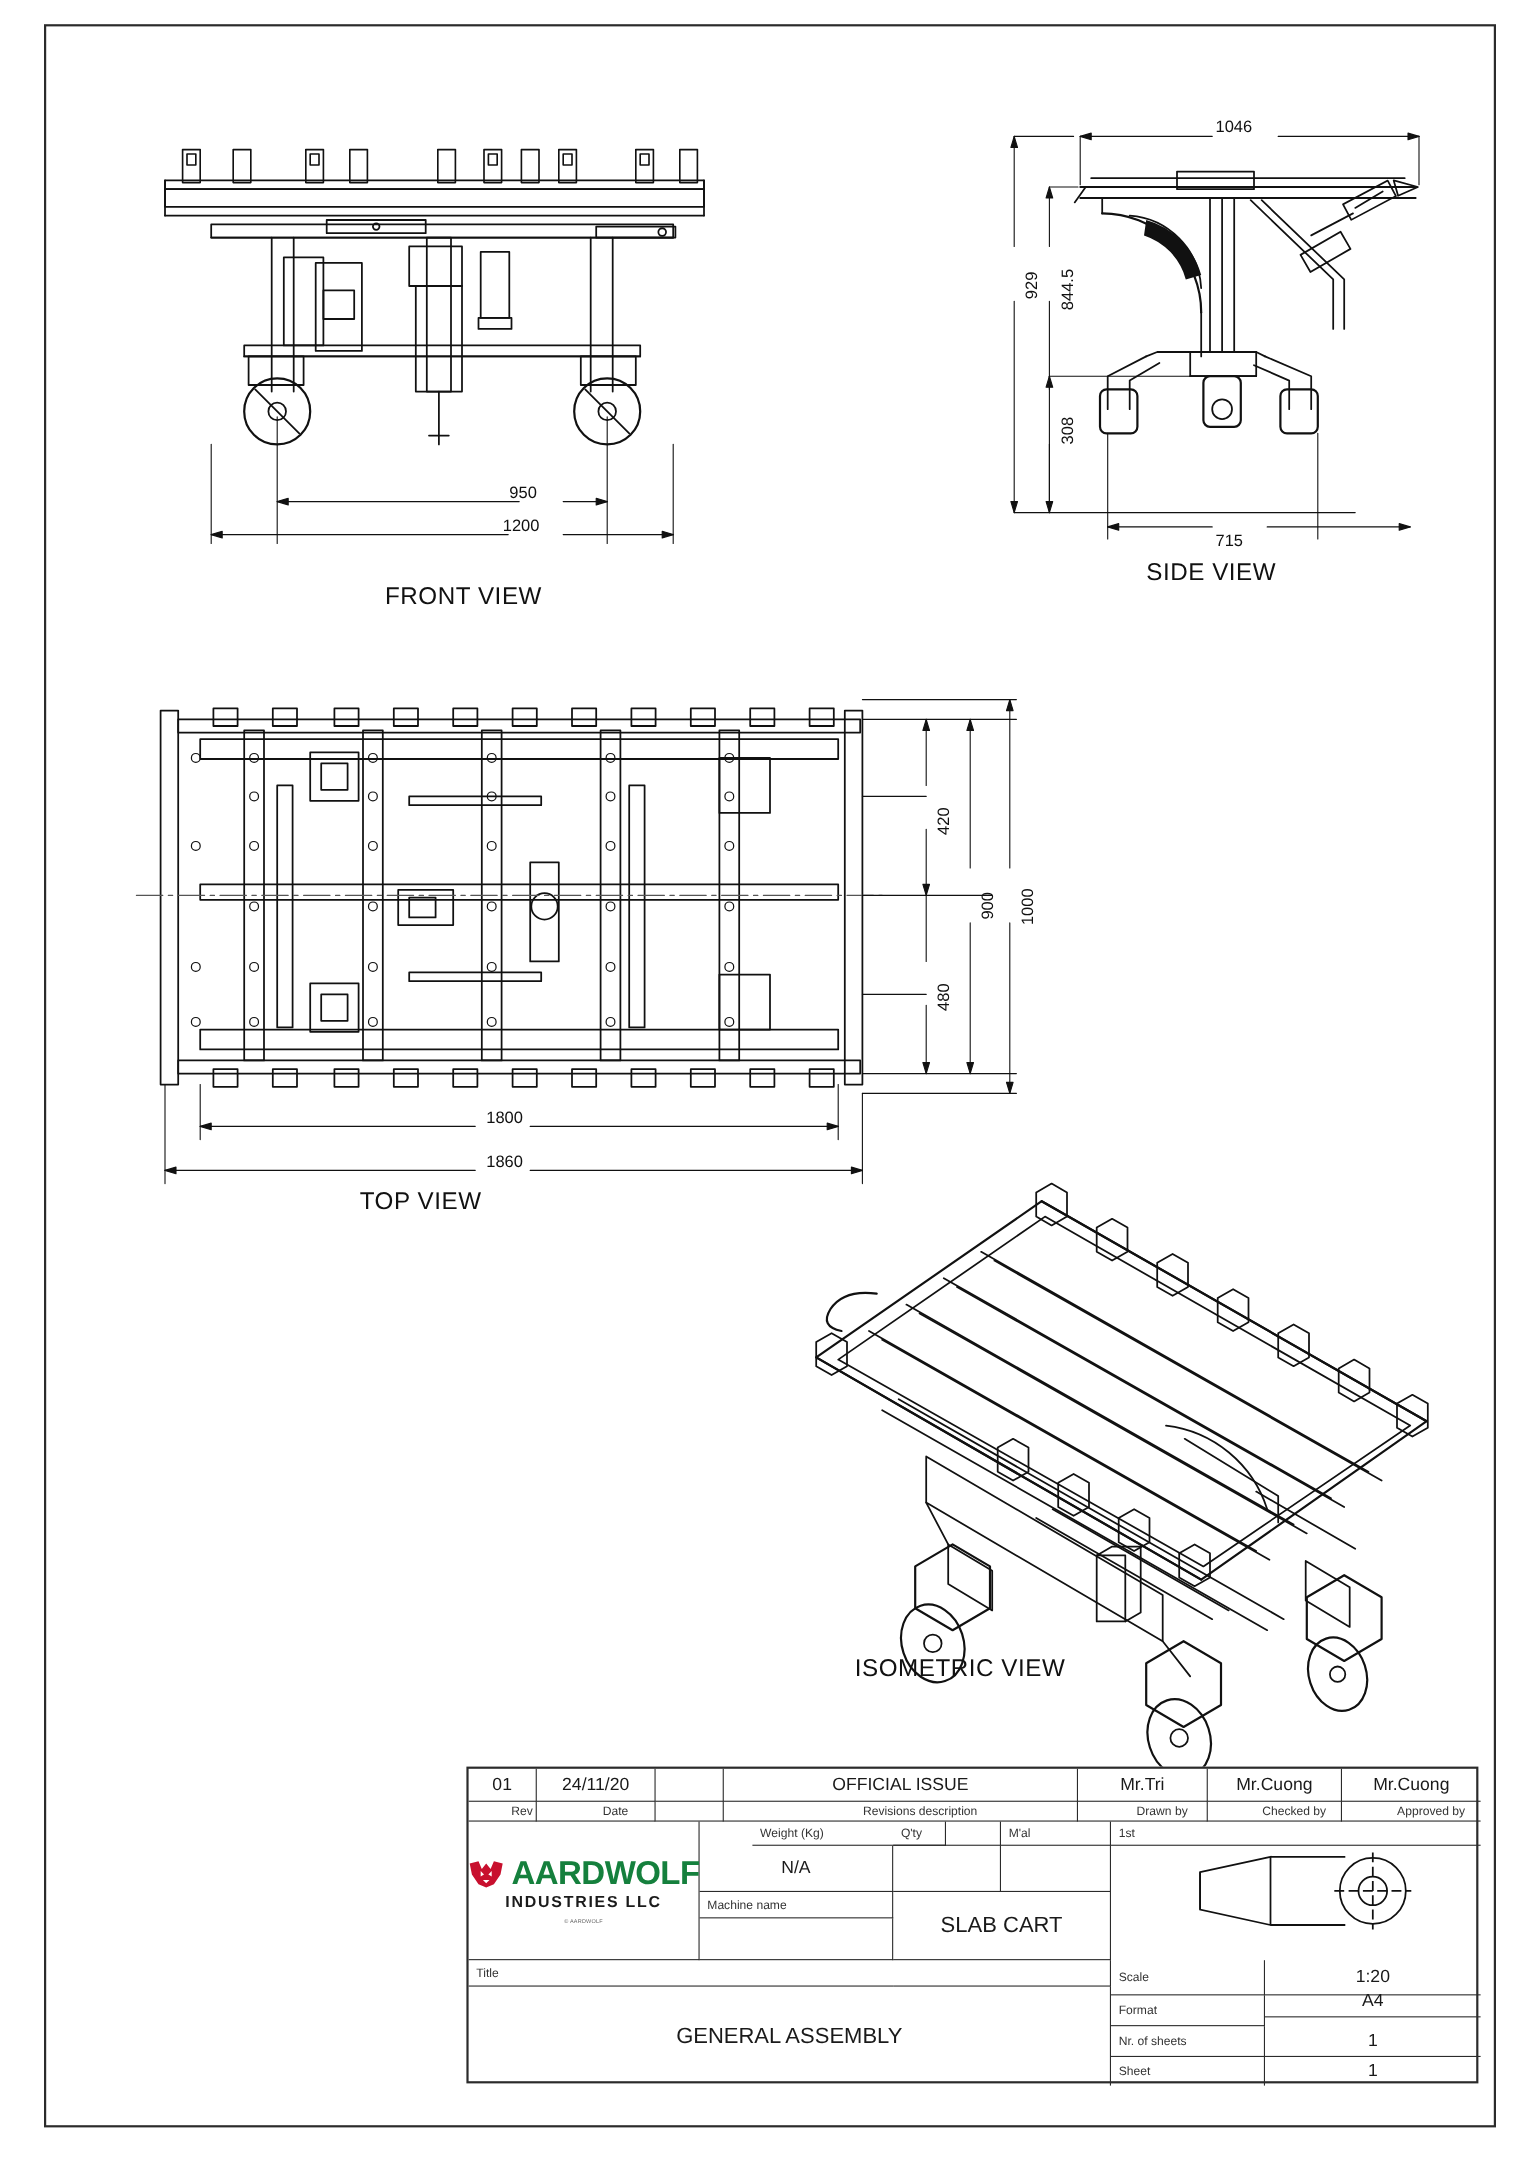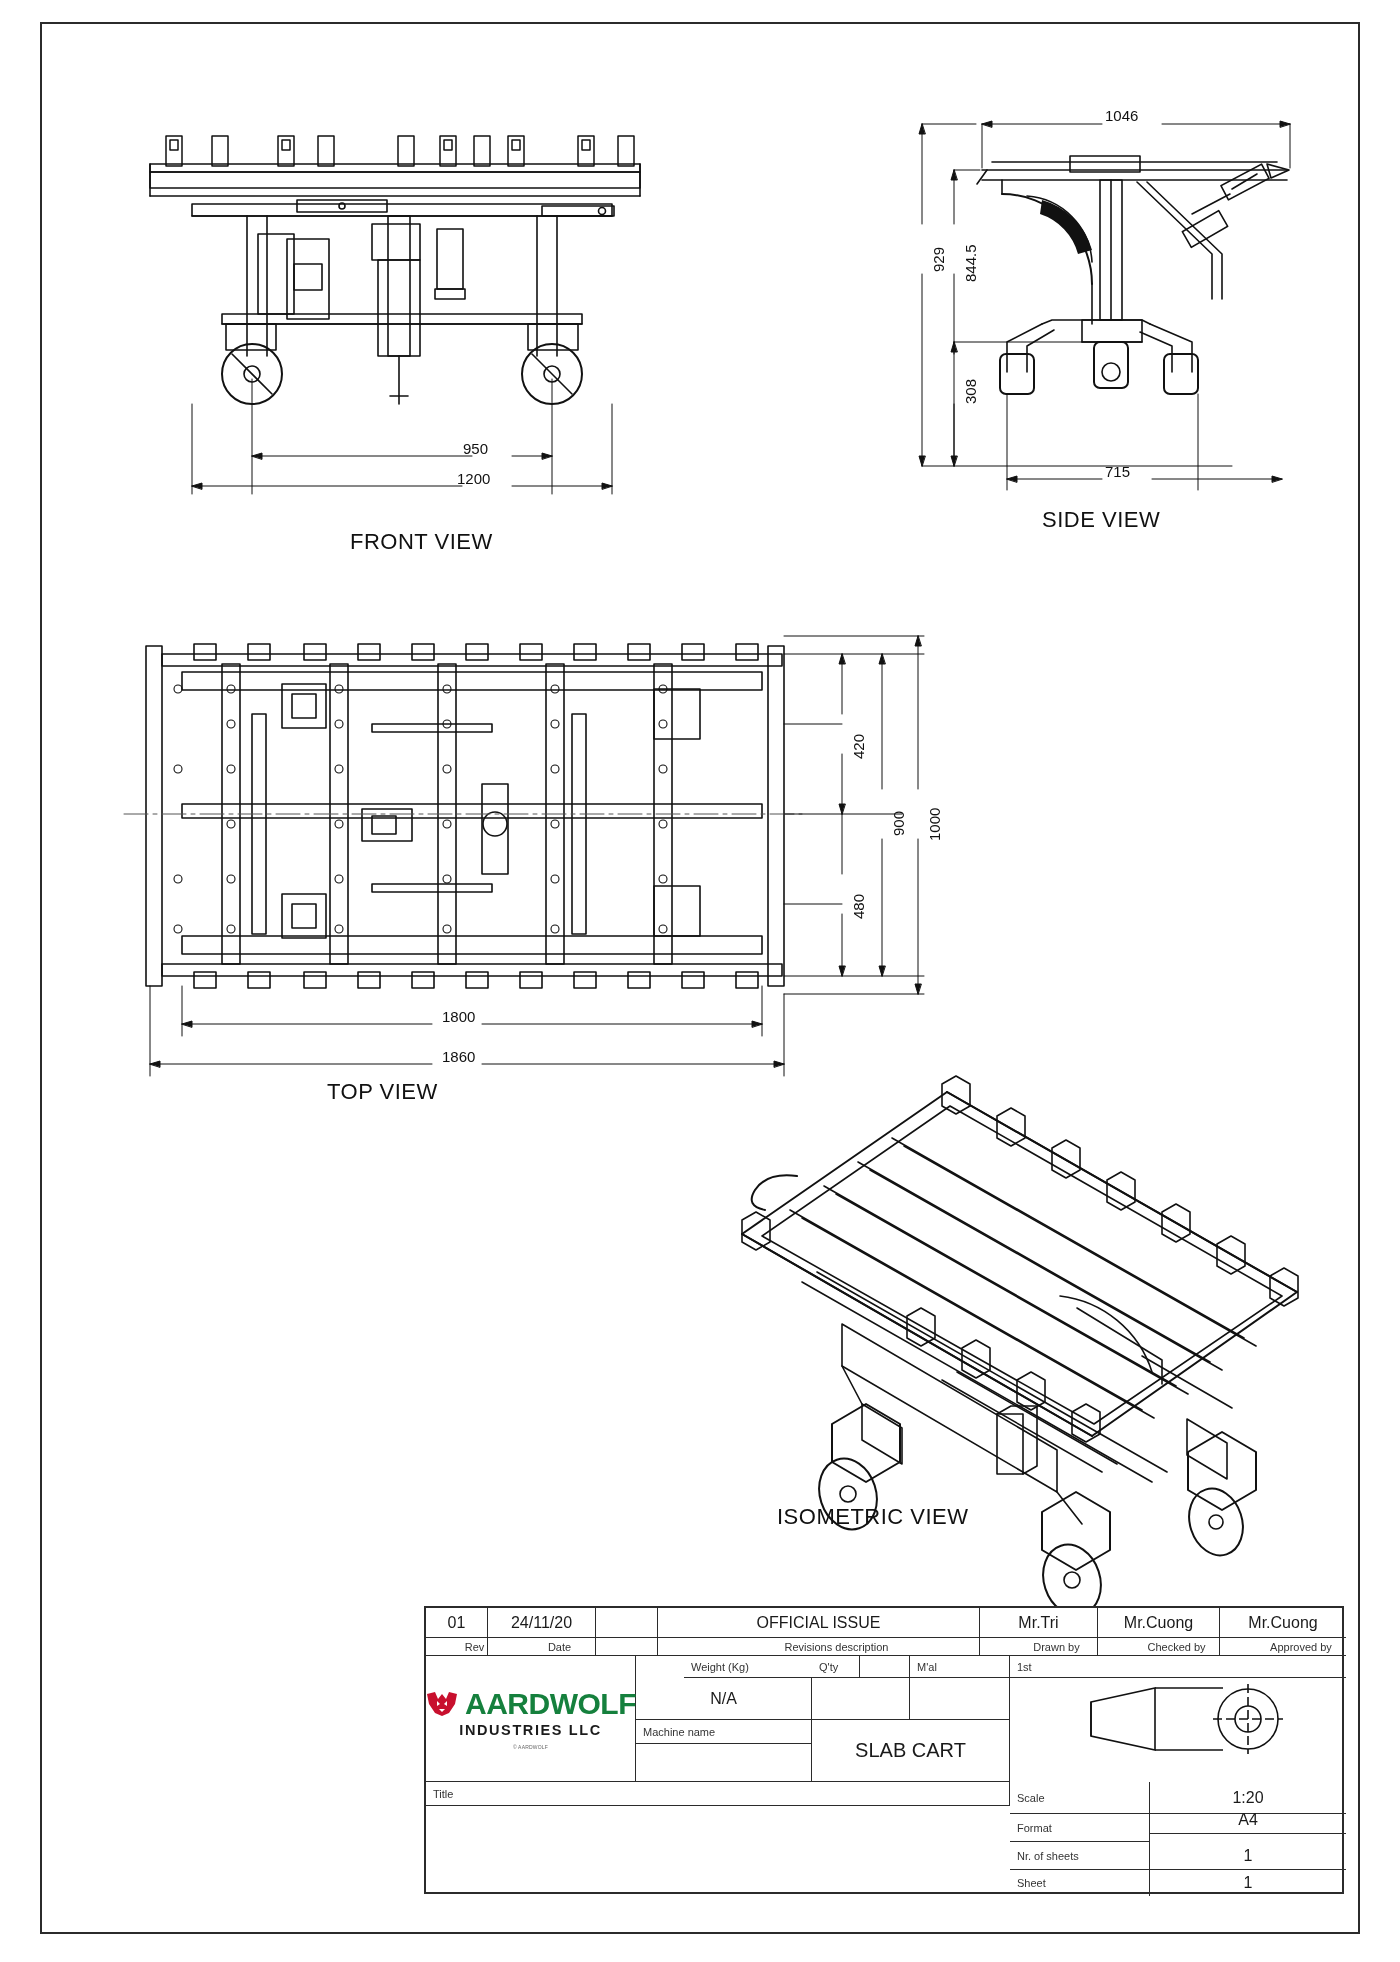--- a/index.html
+++ b/index.html
@@ -504,21 +504,21 @@
   <div class="view-label" style="left:285px; top:1055px;">TOP VIEW</div>
   <div class="view-label" style="left:735px; top:1480px;">ISOMETRIC VIEW</div>
 
   <div class="dim-text" style="left:421px; top:416px;">950</div>
   <div class="dim-text" style="left:415px; top:446px;">1200</div>
 
   <div class="dim-text" style="left:1063px; top:83px;">1046</div>
   <div class="dim-text vert" style="left:888px; top:248px;">929</div>
   <div class="dim-text vert" style="left:920px; top:258px;">844.5</div>
   <div class="dim-text vert" style="left:920px; top:380px;">308</div>
-  <div class="dim-text" style="left:1063px; top:439px;text-align:center;">715</div>
+  <div class="dim-text" style="left:1063px; top:459px;text-align:center;">715</div>
 
   <div class="dim-text vert" style="left:808px; top:735px;">420</div>
   <div class="dim-text vert" style="left:808px; top:895px;">480</div>
   <div class="dim-text vert" style="left:848px; top:812px;">900</div>
   <div class="dim-text vert" style="left:884px; top:817px;">1000</div>
   <div class="dim-text" style="left:400px; top:984px;">1800</div>
   <div class="dim-text" style="left:400px; top:1024px;">1860</div>
 
   <div class="title-block">
 
@@ -576,20 +576,21 @@
           </g>
         </svg>
       </div>
     </div>
 
     <div class="tb-cell small left" style="left:210px; top:112px; width:176px; height:24px;">Machine name</div>
     <div class="tb-cell big" style="left:386px; top:112px; width:198px; height:62px;">SLAB CART</div>
     <div class="tb-cell" style="left:210px; top:136px; width:176px; height:38px;"></div>
 
     <div class="tb-cell small left" style="left:0; top:174px; width:386px; height:24px; border-right:none;">Title</div>
+    <div class="tb-cell big nobottom" style="left:0; top:198px; width:584px; height:90px; border-right:1.5px solid #2b2b2b;">GENERAL ASSEMBLY</div>
     <div class="tb-cell" style="left:386px; top:174px; width:198px; height:24px;"></div>
 
     <div class="tb-cell small left" style="left:584px; top:174px; width:140px; height:32px;">Scale</div>
     <div class="tb-cell med noright" style="left:724px; top:174px; width:196px; height:32px;">1:20</div>
 
     <div class="tb-cell small left" style="left:584px; top:206px; width:140px; height:28px;">Format</div>
     <div class="tb-cell med noright" style="left:724px; top:198px; width:196px; height:28px;">A4</div>
 
     <div class="tb-cell small left" style="left:584px; top:234px; width:140px; height:28px;">Nr. of sheets</div>
     <div class="tb-cell med noright" style="left:724px; top:234px; width:196px; height:28px;">1</div>

